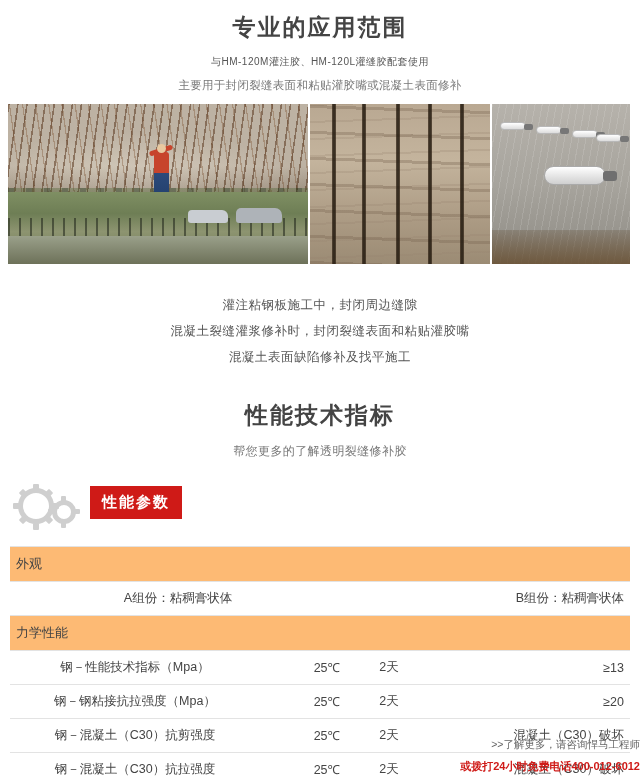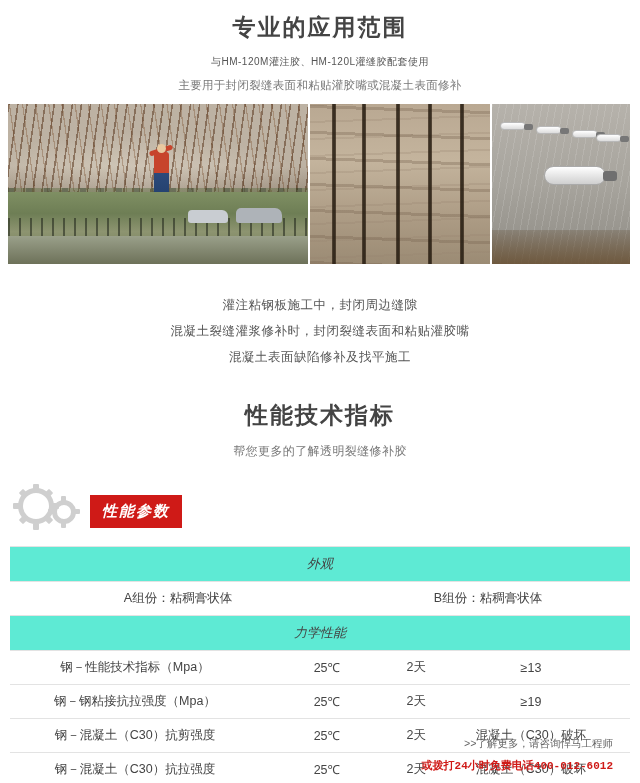--- a/index.html
+++ b/index.html
@@ -166,24 +166,23 @@
   }
   .sec2 .sub {
     margin-top: 12px;
     font-size: 12px;
     color:#777;
     letter-spacing:.4px;
   }
 
   
   .badgeRow {
-    display:flex; align-items:flex-end;
+    display:flex; align-items:flex-start;
     margin: 26px 0 0 14px;
     height: 42px;
-    font-style: italic;
   }
   .gears { position:relative; width:72px; height:42px; }
   .gear {
     position:absolute;
     border-radius:50%;
     border: 5px solid #cfcfcf;
   }
   .gearBig { left:4px; top:2px; width:36px; height:36px; }
   .gearSm  { left:38px; top:14px; width:24px; height:24px; }
   .tooth {
@@ -207,39 +206,36 @@
     font-size: 12.5px;
     color:#444;
   }
   table.spec td {
     border-top:1px solid #e3e3e3;
     border-bottom:1px solid #e3e3e3;
     padding: 8px 6px;
     height: 28px;
   }
   tr.head td {
-    background:#5eead4;
-    text-align:center;
+    background:#fdba74;
     font-size:13px;
     color:#444;
-    font-style:italic;
   }
   td.c1 { width: 250px; text-align:center; }
   td.c2 { width: 86px;  text-align:right; }
-  td.c3 { width: 86px;  text-align:right; }
-  td.c4 { width: 198px; text-align:center; }
+  td.c3 { width: 86px;  text-align:center; }
+  td.c4 { width: 198px; text-align:right; }
 
   
   .footer {
     position:absolute;
-    right: 27px;
+    right: 0;
     bottom: 8px;
     text-align:right;
     line-height:18px;
-    font-family:Liberation Mono, monospace;
   }
   .footer .f1 { font-size: 10.5px; color:#666; }
   .footer .f2 { font-size: 11px; color:#cf1a17; font-weight:bold; margin-top:4px; }
 </style>
 </head>
 <body>
 
 <div class="page">
 
   <div class="sec1">
@@ -330,21 +326,21 @@
       <tr>
         <td class="c1">钢－性能技术指标（Mpa）</td>
         <td class="c2">25℃</td>
         <td class="c3">2天</td>
         <td class="c4">≥13</td>
       </tr>
       <tr>
         <td class="c1">钢－钢粘接抗拉强度（Mpa）</td>
         <td class="c2">25℃</td>
         <td class="c3">2天</td>
-        <td class="c4">≥19</td>
+        <td class="c4">≥20</td>
       </tr>
       <tr>
         <td class="c1">钢－混凝土（C30）抗剪强度</td>
         <td class="c2">25℃</td>
         <td class="c3">2天</td>
         <td class="c4">混凝土（C30）破坏</td>
       </tr>
       <tr>
         <td class="c1">钢－混凝土（C30）抗拉强度</td>
         <td class="c2">25℃</td>

